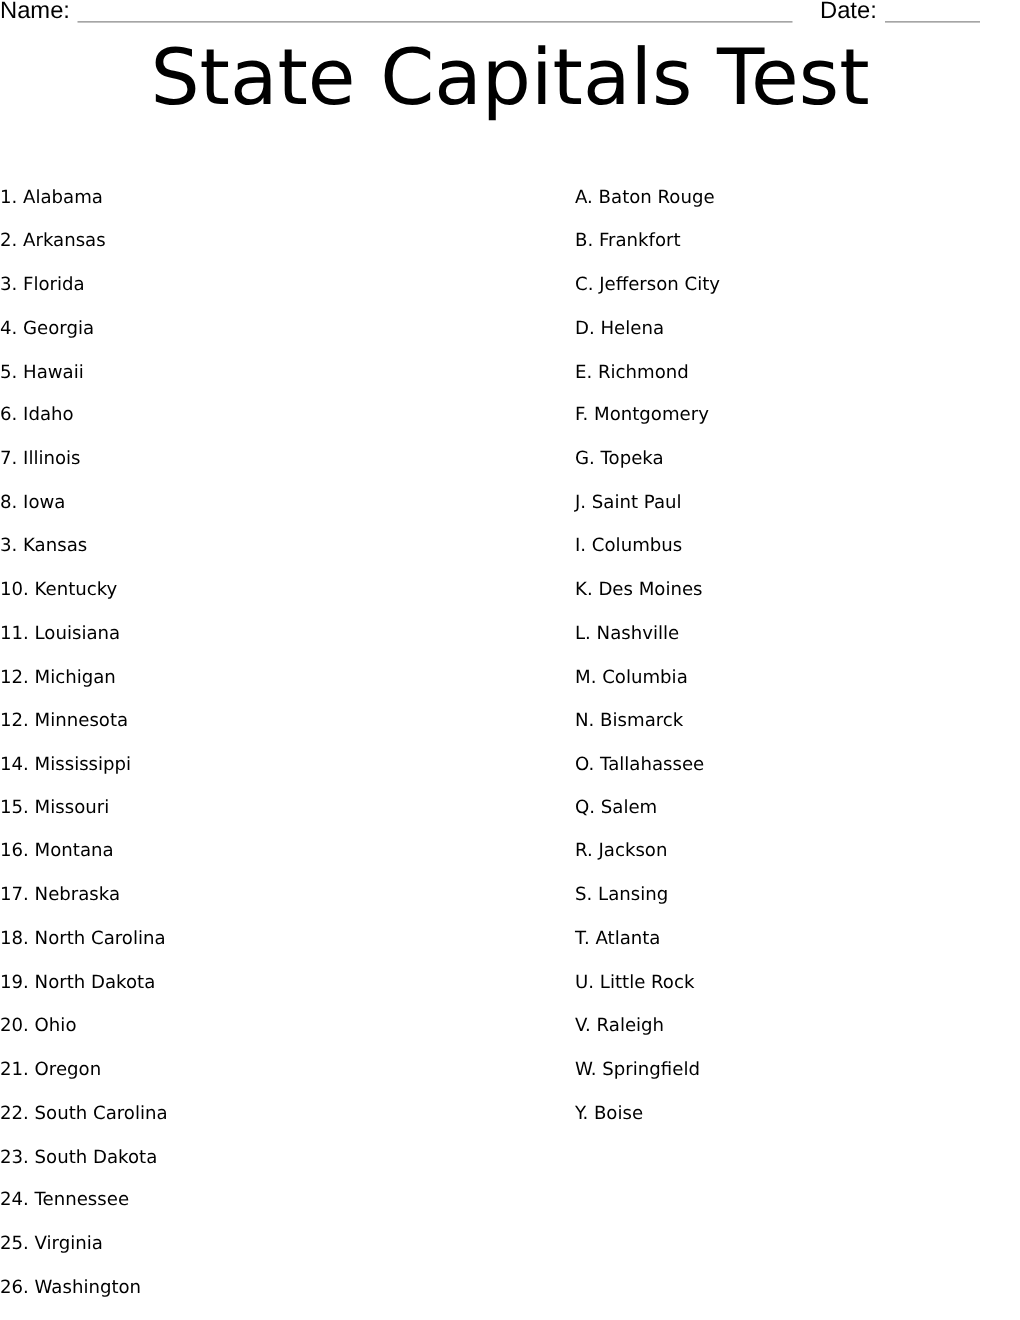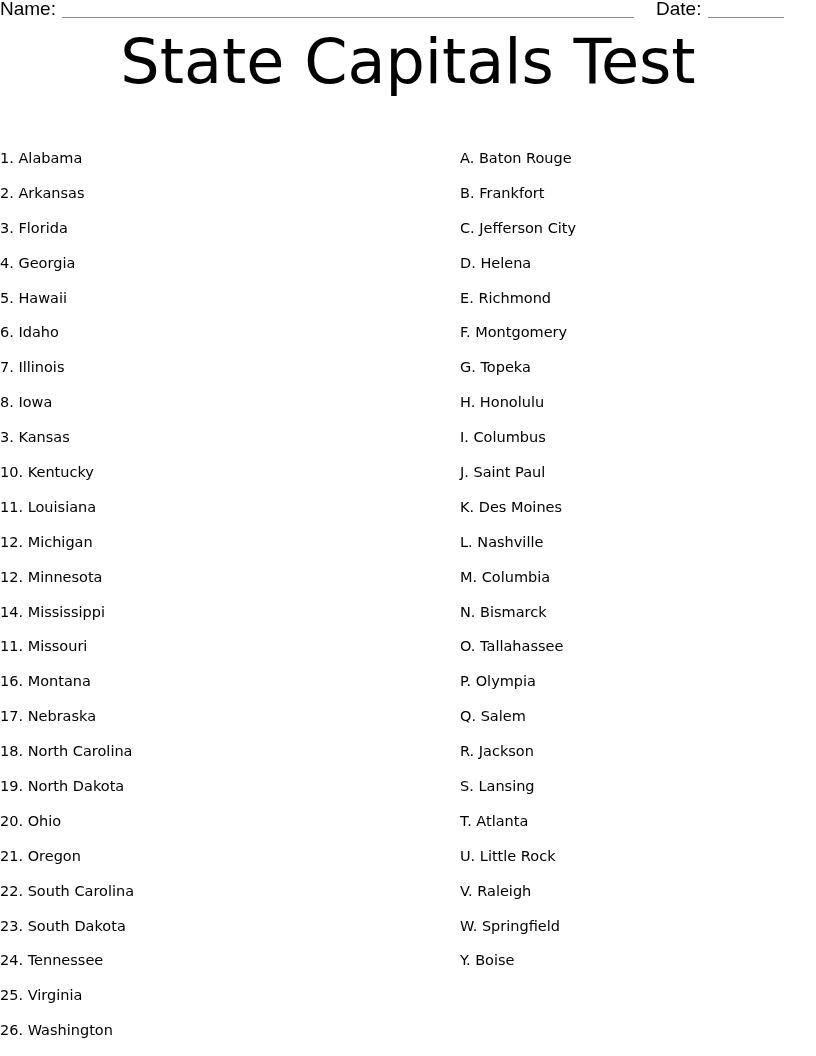--- a/index.html
+++ b/index.html
@@ -35,50 +35,48 @@
     <div class="item">5. Hawaii</div>
     <div class="item">6. Idaho</div>
     <div class="item">7. Illinois</div>
     <div class="item">8. Iowa</div>
     <div class="item">3. Kansas</div>
     <div class="item">10. Kentucky</div>
     <div class="item">11. Louisiana</div>
     <div class="item">12. Michigan</div>
     <div class="item">12. Minnesota</div>
     <div class="item">14. Mississippi</div>
-    <div class="item">11. Missouri</div>
+    <div class="item">15. Missouri</div>
     <div class="item">16. Montana</div>
     <div class="item">17. Nebraska</div>
     <div class="item">18. North Carolina</div>
     <div class="item">19. North Dakota</div>
     <div class="item">20. Ohio</div>
     <div class="item">21. Oregon</div>
     <div class="item">22. South Carolina</div>
     <div class="item">23. South Dakota</div>
     <div class="item">24. Tennessee</div>
     <div class="item">25. Virginia</div>
     <div class="item">26. Washington</div>
   </div>
 <div class="col col-right" id="capitals">
     <div class="item">A. Baton Rouge</div>
     <div class="item">B. Frankfort</div>
     <div class="item">C. Jefferson City</div>
     <div class="item">D. Helena</div>
     <div class="item">E. Richmond</div>
     <div class="item">F. Montgomery</div>
     <div class="item">G. Topeka</div>
-    <div class="item">H. Honolulu</div>
+    <div class="item">J. Saint Paul</div>
     <div class="item">I. Columbus</div>
-    <div class="item">J. Saint Paul</div>
     <div class="item">K. Des Moines</div>
     <div class="item">L. Nashville</div>
     <div class="item">M. Columbia</div>
     <div class="item">N. Bismarck</div>
     <div class="item">O. Tallahassee</div>
-    <div class="item">P. Olympia</div>
     <div class="item">Q. Salem</div>
     <div class="item">R. Jackson</div>
     <div class="item">S. Lansing</div>
     <div class="item">T. Atlanta</div>
     <div class="item">U. Little Rock</div>
     <div class="item">V. Raleigh</div>
     <div class="item">W. Springfield</div>
     <div class="item">Y. Boise</div>
   </div>
 

